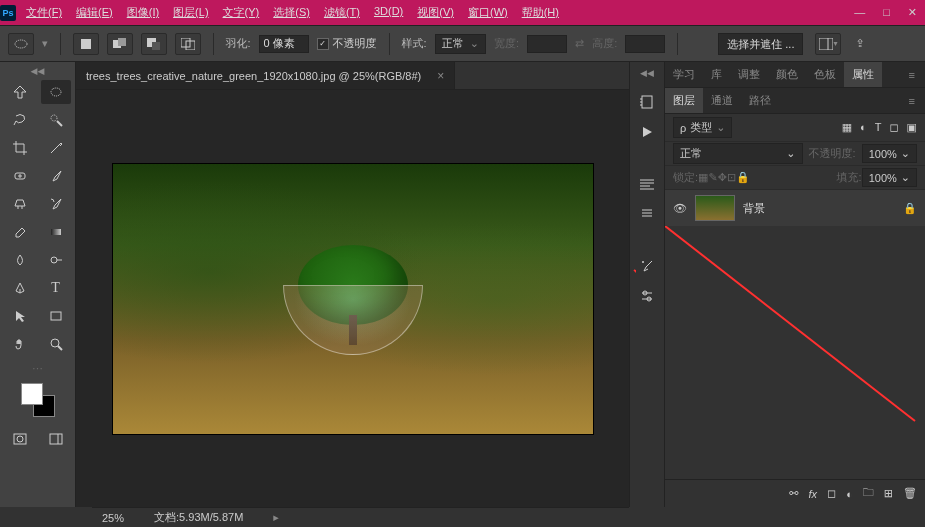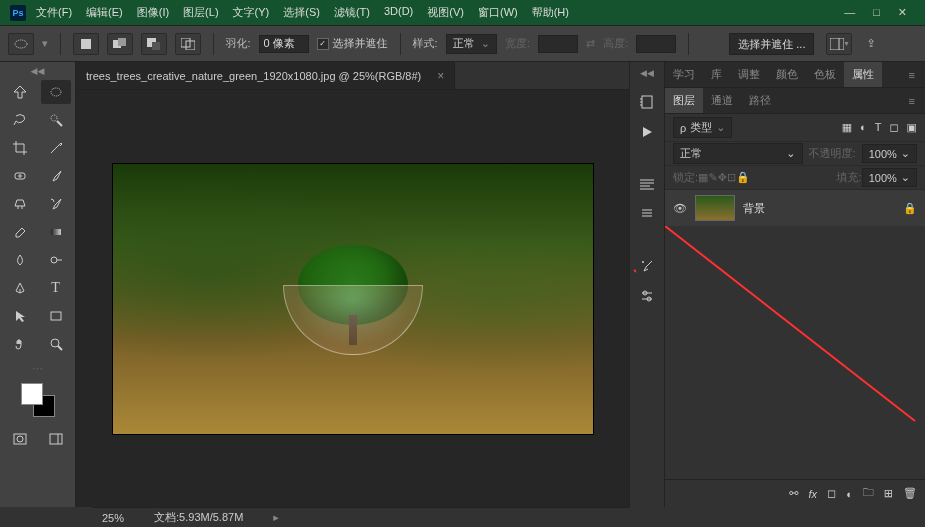--- a/index.html
+++ b/index.html
@@ -1,20 +1,20 @@
 <!DOCTYPE html>
 <html><head>
 <meta charset="utf-8">
 <style>
 * { margin:0; padding:0; box-sizing:border-box; font-family:"Microsoft YaHei",Arial,sans-serif; font-size:11px; color:#ccc; user-select:none; }
 body { background:#323232; width:925px; height:527px; overflow:hidden; position:relative; }
-.titlebar { height:26px; background:#14532d; display:flex; align-items:center; padding:0 10px; border-bottom:1px solid #222; }
+.titlebar { height:26px; background:#be185d; display:flex; align-items:center; padding:0 0; border-bottom:1px solid #222; }
 .ps-logo { width:16px; height:16px; background:#001e36; color:#31a8ff; display:flex; align-items:center; justify-content:center; font-weight:bold; font-size:9px; border-radius:2px; margin-right:10px; }
 .menu { display:flex; gap:14px; flex:1; }
-.menu span { color:#ddd; cursor:default; }
+.menu span { color:#ddd; cursor:default;text-decoration:underline; }
 .winctl { display:flex; gap:18px; padding-right:8px; font-size:13px; color:#aaa; }
 .optionsbar { height:36px; background:#424242; display:flex; align-items:center; padding:0 8px; gap:8px; border-bottom:1px solid #222; }
 .opt-icon { width:26px; height:22px; display:flex; align-items:center; justify-content:center; border:1px solid #2a2a2a; border-radius:2px; background:#3a3a3a; }
 .vsep { width:1px; height:22px; background:#2a2a2a; margin:0 4px; }
 .opt-lbl { color:#bbb; }
 .opt-input { background:#2a2a2a; border:1px solid #222; color:#ddd; padding:2px 4px; width:50px; height:18px; }
 .opt-chk { display:flex; align-items:center; gap:4px; }
 .chkbox { width:12px; height:12px; background:#2a2a2a; border:1px solid #666; display:flex; align-items:center; justify-content:center; font-size:8px; color:#ddd; }
 .opt-sel { background:#2a2a2a; border:1px solid #222; color:#ddd; padding:2px 6px; height:20px; display:flex; align-items:center; gap:6px; }
 .opt-disabled { color:#666; }
@@ -120,21 +120,21 @@
       <svg width="14" height="12">
         <rect x="0" y="0" width="9" height="9" fill="none" stroke="#ccc"></rect>
         <rect x="5" y="3" width="9" height="9" fill="none" stroke="#ccc"></rect>
       </svg>
     </div>
   <div class="vsep"></div>
   <span class="opt-lbl">羽化:</span>
   <input class="opt-input" value="0 像素" style="">
   <div class="opt-chk">
     <div class="chkbox">✓</div>
-    <span>选择并遮住</span>
+    <span>不透明度</span>
   </div>
   <div class="vsep"></div>
   <span class="opt-lbl">样式:</span>
   <div class="opt-sel">
       <span>正常</span>
       <span style="color:#888">⌄</span>
     </div>
   <span class="opt-lbl opt-disabled">宽度:</span>
   <input class="opt-input" style="width: 40px;" disabled="">
   <span class="opt-disabled">⇄</span>

